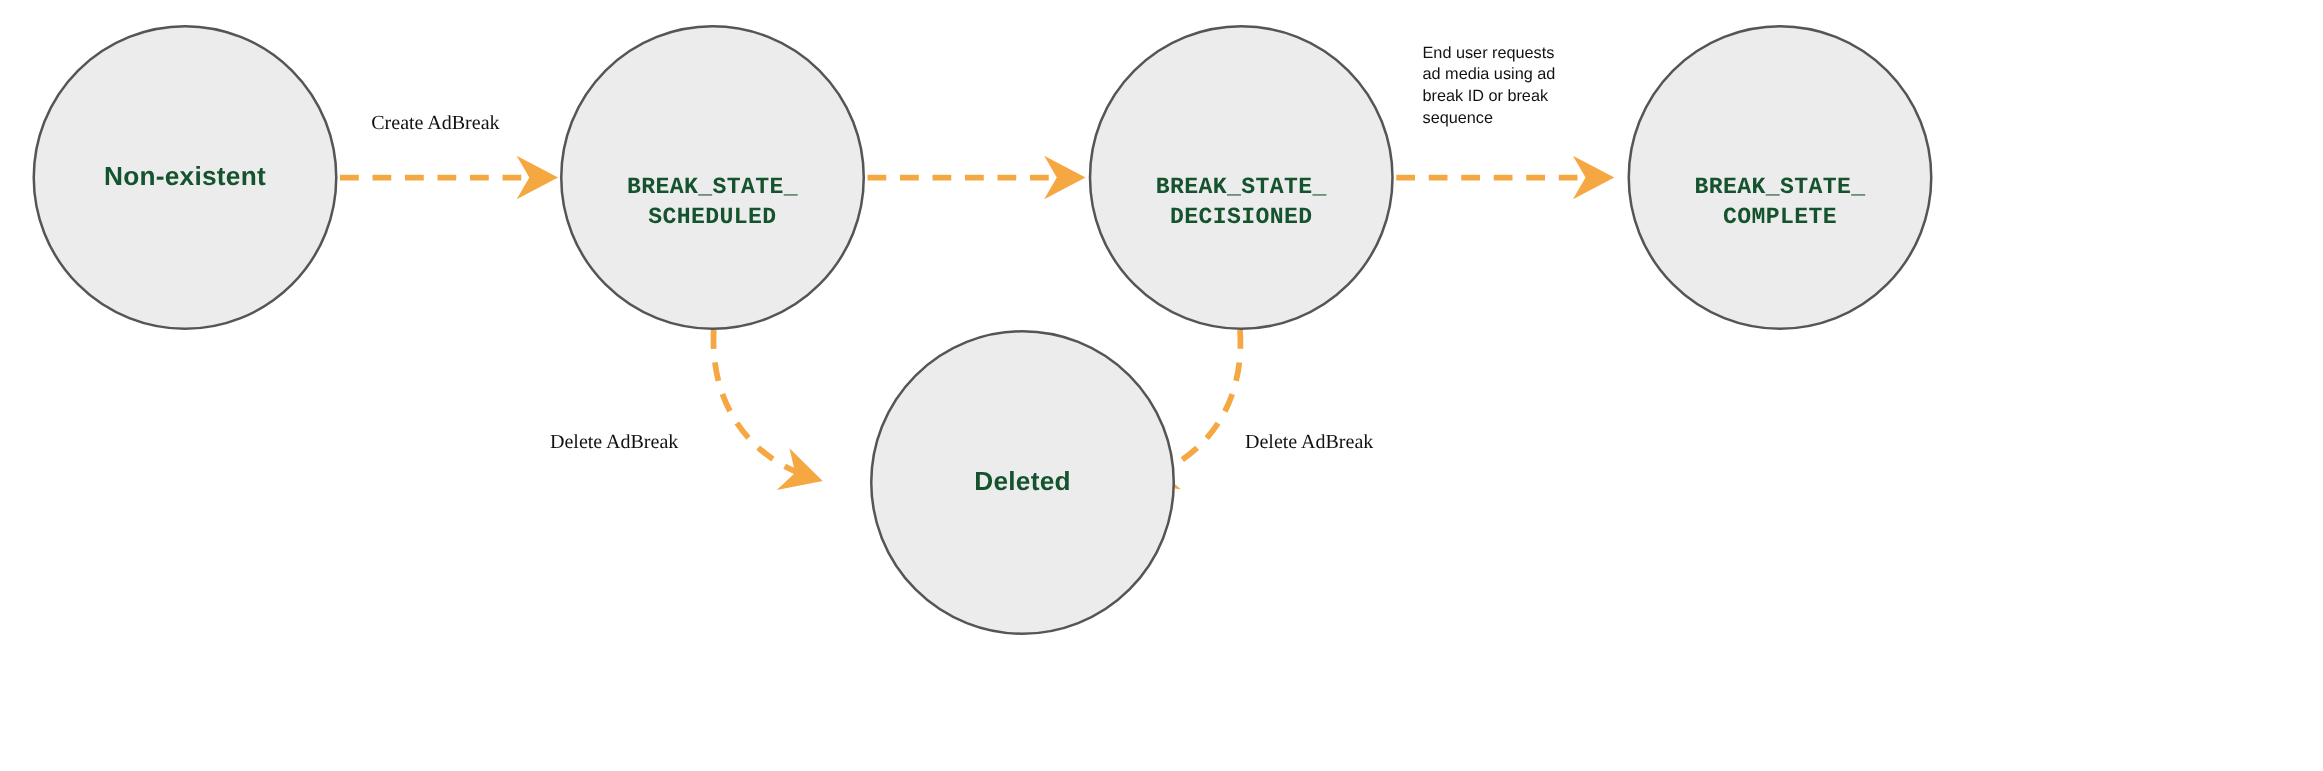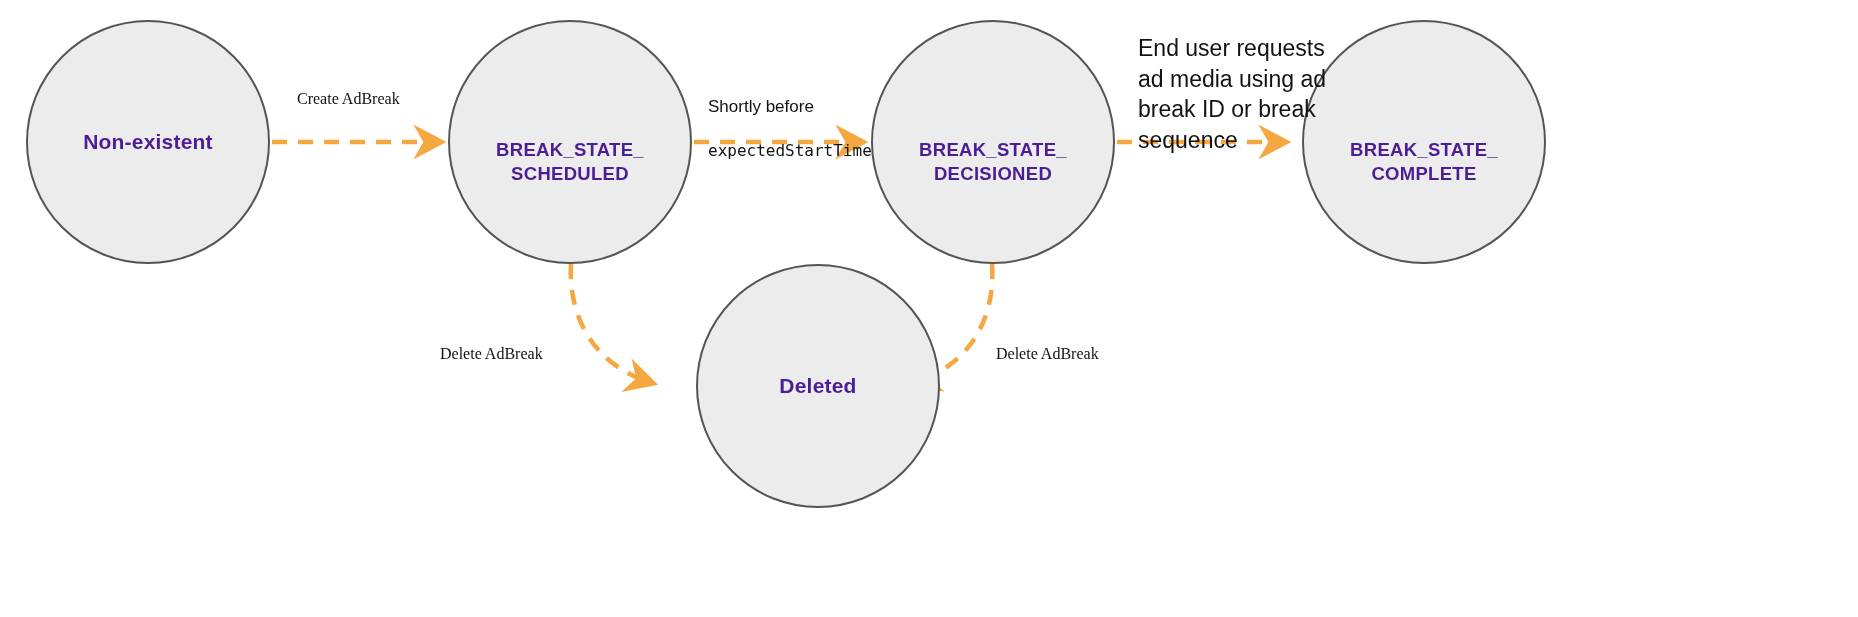--- a/index.html
+++ b/index.html
@@ -33,49 +33,49 @@
     background: #ececec;
     border: 2px solid #555555;
     display: flex;
     align-items: center;
     justify-content: center;
     text-align: center;
     z-index: 2;
   }
   .node-label {
     line-height: 1.28;
-    color: #4c1d95;
+    color: #14532d;
     white-space: pre-line;
     pointer-events: none;
   }
   .node-label.sans {
     font-family: "Liberation Sans", sans-serif;
     font-weight: bold;
     font-size: 21px;
     letter-spacing: 0.2px;
   }
   .node-label.mono {
-    font-family: Liberation Sans, sans-serif;
+    font-family: Liberation Mono, monospace;
     font-weight: bold;
     font-size: 18.5px;
     letter-spacing: 0.3px;
     margin-top: 40px;
   }
   .edge-label {
     position: absolute;
     color: #121212;
     z-index: 3;
     white-space: pre-line;
     line-height: 1.33;
     pointer-events: none;
   }
   .edge-label.sans {
     font-family: "Liberation Sans", sans-serif;
     font-weight: normal;
-    font-size: 23px;
+    font-size: 13px;
   }
   .edge-label.mono {
     font-family: Liberation Serif, serif;
     font-weight: normal;
     font-size: 16px;
   }
   .edge-label .line-sans {
     font-family: "Liberation Sans", sans-serif;
     font-size: 17px;
     display: block;
@@ -127,24 +127,20 @@
     <div class="node-label mono">BREAK_STATE_
 COMPLETE</div>
   </div>
 
   <div class="node" style="left:696px; top:264px; width:244px; height:244px;">
     <div class="node-label sans">Deleted</div>
   </div>
 
   <div class="edge-label mono" style="left:297px; top:88px;">Create AdBreak</div>
 
-  <div class="edge-label" style="left:708px; top:75px;">
-    <span class="line-sans">Shortly before</span>
-    <span class="line-mono">expectedStartTime</span>
-  </div>
 
   <div class="edge-label sans" style="left:1138px; top:33px;">End user requests
 ad media using ad
 break ID or break
 sequence</div>
 
   <div class="edge-label mono" style="left:440px; top:343px;">Delete AdBreak</div>
 
   <div class="edge-label mono" style="left:996px; top:343px;">Delete AdBreak</div>
 

